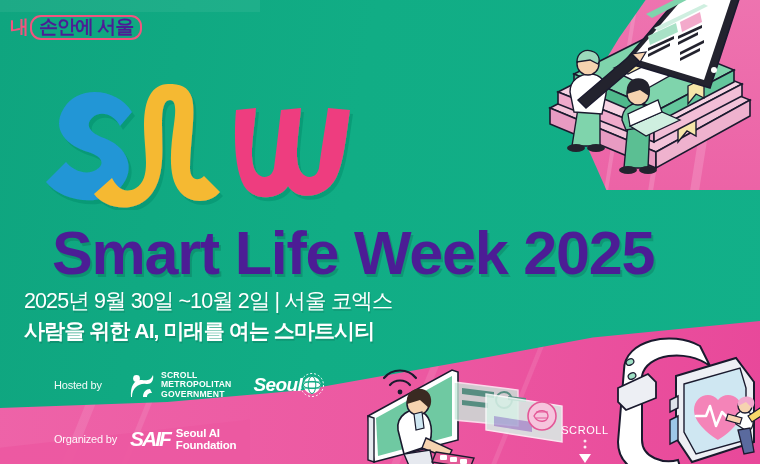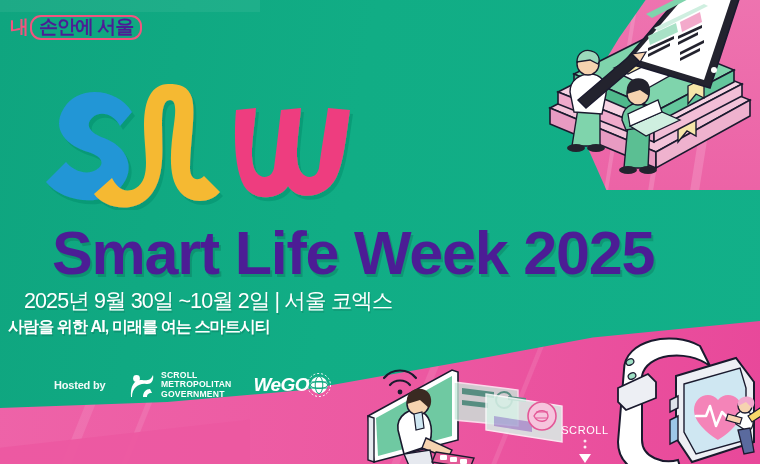--- a/index.html
+++ b/index.html
@@ -49,30 +49,30 @@
     text-shadow:2px 3px 0 rgba(0,0,0,.13);
     white-space:nowrap;
     margin-left:28px;
   }
   .subline1{
     position:absolute;left:24px;top:286px;z-index:20;
     color:#fff;font-size:21.5px;font-weight:400;letter-spacing:-0.9px;
     text-shadow:1px 2px 0 rgba(0,0,0,.12);white-space:nowrap;
   }
   .subline2{
-    position:absolute;left:8px;top:317px;z-index:20;
-    color:#fff;font-size:16px;font-weight:700;letter-spacing:-0.9px;
+    position:absolute;left:24px;top:317px;z-index:20;
+    color:#fff;font-size:21px;font-weight:700;letter-spacing:-0.9px;
     text-shadow:1px 2px 0 rgba(0,0,0,.12);white-space:nowrap;
   }
 
   
   .credits{position:absolute;left:26px;top:368px;z-index:20;color:#fff;}
   .credit-row{display:flex;align-items:center;height:34px;}
   .credit-row + .credit-row{margin-top:20px;}
-  .credit-label{font-size:11px;font-weight:700;opacity:.95;width:76px;letter-spacing:-.2px;padding-left:28px;}
+  .credit-label{font-size:11px;font-weight:400;opacity:.95;width:76px;letter-spacing:-.2px;padding-left:28px;}
   .smg{display:flex;align-items:center;gap:6px;}
   .smg-text{font-size:8.6px;font-weight:700;line-height:9.6px;letter-spacing:.2px;}
   .wego{display:flex;align-items:center;margin-left:22px;}
   .wego-text{font-size:19px;font-weight:700;font-style:italic;letter-spacing:-.6px;}
   .saif{display:flex;align-items:center;gap:6px;}
   .saif-mark{font-size:21px;font-weight:700;letter-spacing:-2px;font-style:italic;}
   .saif-text{font-size:11.5px;font-weight:700;line-height:12.5px;letter-spacing:-.2px;}
 
   
   .scroll{position:absolute;left:556px;top:424px;z-index:40;text-align:center;color:#fff;width:58px;}
@@ -146,34 +146,44 @@
           <path d="M13 25 C13 20 16 17 20 17 L22 21 C18 21 17 23 17 25 Z" fill="#fff"></path>
         </svg>
         <span class="smg-text">
           <span>SCROLL</span><br>
           <span>METROPOLITAN</span><br>
           <span>GOVERNMENT</span>
         </span>
       </span>
 
       <span class="wego">
-        <span class="wego-text">WeGO</span>
+        <span class="wego-text">Seoul</span>
         <svg width="26" height="26" viewBox="0 0 26 26" style="margin-left:-3px">
           <circle cx="13" cy="13" r="11.5" fill="none" stroke="#fff" stroke-width="1" stroke-dasharray="2 2"></circle>
           <circle cx="13" cy="13" r="8.6" fill="#fff"></circle>
           <g stroke="#10A881" stroke-width="1" fill="none">
             <ellipse cx="13" cy="13" rx="8.6" ry="3.6"></ellipse>
             <ellipse cx="13" cy="13" rx="3.8" ry="8.6"></ellipse>
             <line x1="4.4" y1="10" x2="21.6" y2="10"></line>
             <line x1="4.4" y1="16" x2="21.6" y2="16"></line>
           </g>
         </svg>
       </span>
     </div>
 
+    <div class="credit-row">
+      <span class="credit-label">Organized by</span>
+      <span class="saif">
+        <span class="saif-mark">SAIF</span>
+        <span class="saif-text">
+          <span>Seoul AI</span><br>
+          <span>Foundation</span>
+        </span>
+      </span>
+    </div>
   </div>
 
   <div class="illus-top">
     <svg viewBox="0 0 232 186" width="232" height="186">
 
       <g>
         <path d="M22 112 L118 62 L222 104 L128 156 Z" fill="#F3C3D9" stroke="#1A1A2E" stroke-width="1.6"></path>
         <path d="M22 112 L22 128 L128 172 L128 156 Z" fill="#E89BC2" stroke="#1A1A2E" stroke-width="1.6"></path>
         <path d="M128 156 L128 172 L222 120 L222 104 Z" fill="#EFB2CE" stroke="#1A1A2E" stroke-width="1.6"></path>
         <path d="M150 128 L168 118 L168 140 L159 135 L150 146 Z" fill="#F6E6A8" stroke="#1A1A2E" stroke-width="1.4"></path>

